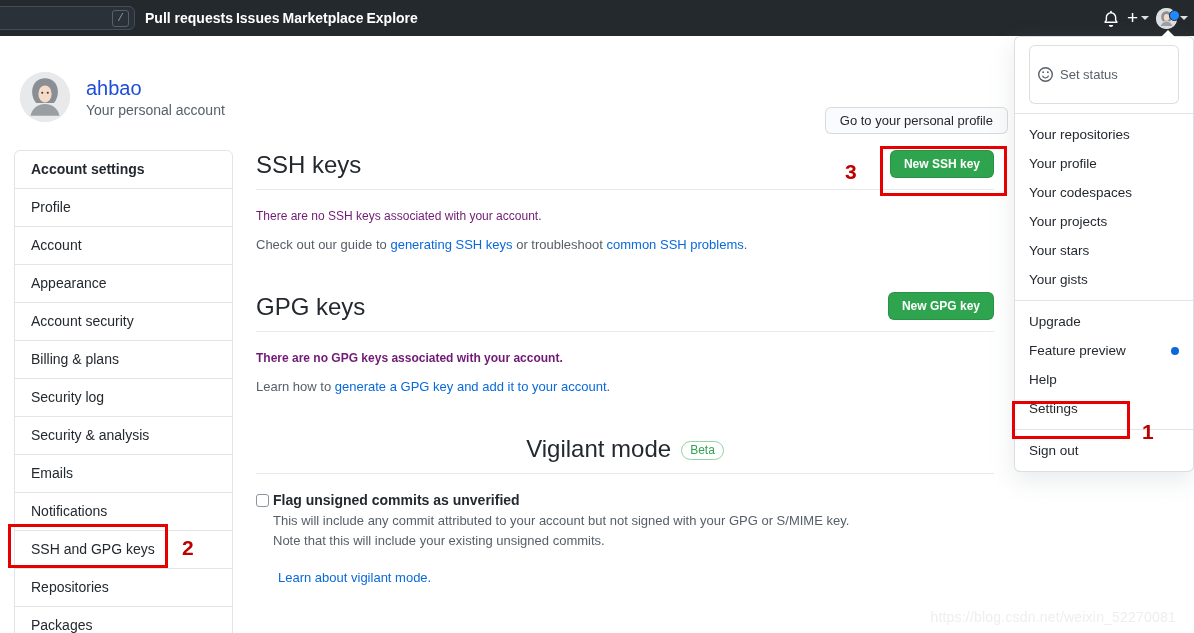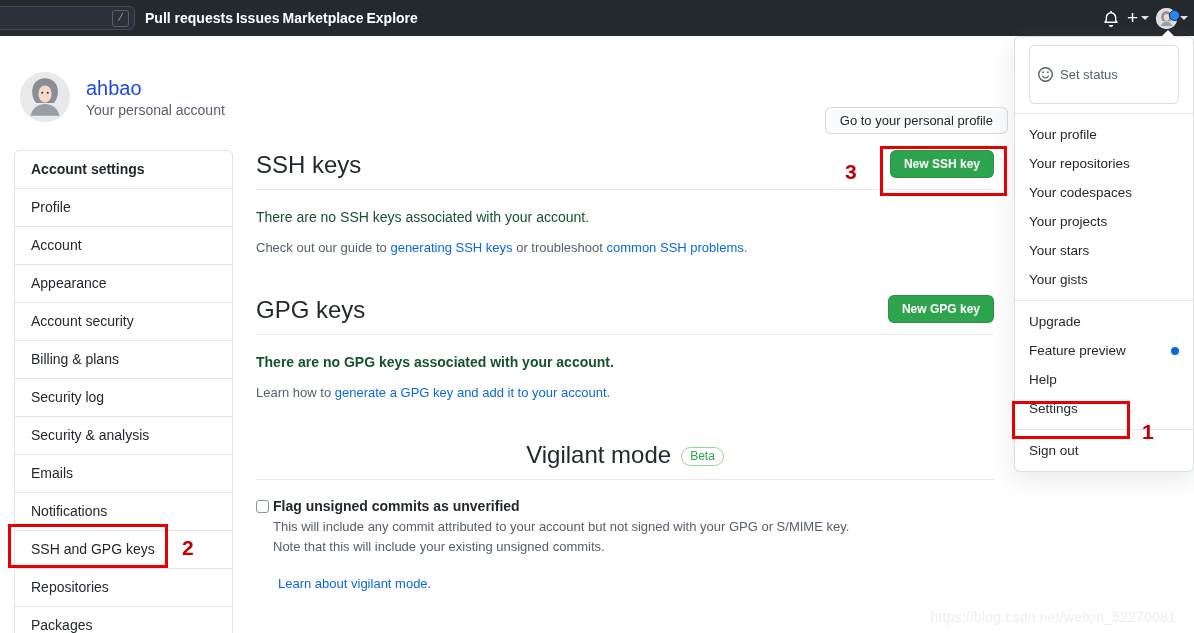--- a/index.html
+++ b/index.html
@@ -173,21 +173,21 @@
     color: #ffffff;
     font-size: 12px;
     font-weight: 600;
     border: 1px solid rgba(27,31,35,0.15);
     border-radius: 6px;
     padding: 6px 13px;
     cursor: pointer;
     font-family: "Liberation Sans", sans-serif;
     white-space: nowrap;
   }
-  .body-text { font-size: 14px; color: #14532d; line-height: 1.5; }
+  .body-text { font-size: 12px; color: #701a75; line-height: 1.5; }
   .muted-text { font-size: 13px; color: #57606a; line-height: 1.6; }
   a.lnk { color: #0969da; text-decoration: none; }
 
   .check-row { display: flex; gap: 4px; align-items: flex-start; }
   .checkbox {
     width: 13px; height: 13px; margin-top: 2px;
     border: 1px solid #8c959f;
     border-radius: 3px;
     background: #fff;
     flex: none;
@@ -403,24 +403,24 @@
     <button class="dd-status-btn">
       <svg class="smiley" viewBox="0 0 16 16" fill="#57606a" aria-hidden="true">
         <path d="M8 0a8 8 0 100 16A8 8 0 008 0zm0 1.5a6.5 6.5 0 110 13 6.5 6.5 0 010-13zM5.5 6.5a1 1 0 110-2 1 1 0 010 2zm5 0a1 1 0 110-2 1 1 0 010 2zM8 12.2c-1.7 0-3.1-1-3.6-2.4a.6.6 0 011.1-.4c.35.95 1.3 1.6 2.5 1.6s2.15-.65 2.5-1.6a.6.6 0 011.1.4c-.5 1.4-1.9 2.4-3.6 2.4z"></path>
       </svg>
       <span>Set status</span>
     </button>
   </div>
 
   <div class="dd-group">
     <div class="dd-item">
+        <span>Your repositories</span>
+      </div>
+    <div class="dd-item">
         <span>Your profile</span>
-      </div>
-    <div class="dd-item">
-        <span>Your repositories</span>
       </div>
     <div class="dd-item">
         <span>Your codespaces</span>
       </div>
     <div class="dd-item">
         <span>Your projects</span>
       </div>
     <div class="dd-item">
         <span>Your stars</span>
       </div>

